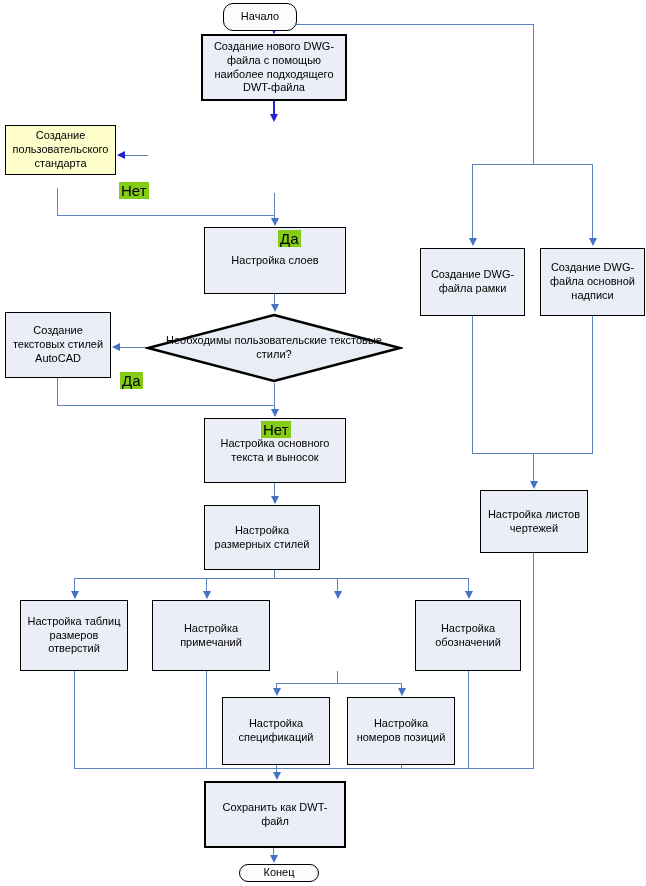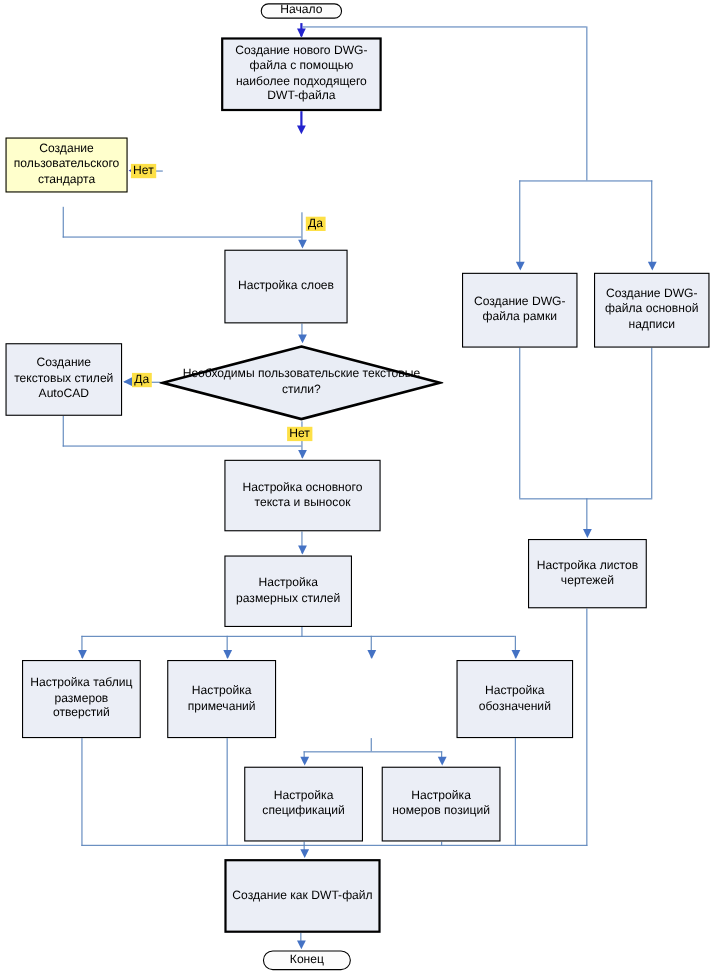--- a/index.html
+++ b/index.html
@@ -34,22 +34,22 @@
   .ln.h{height:1px;}
   .ln.strong{background:var(--arrow-strong);}
   .ln.v.strong{width:2px;}
   .arr{position:absolute;width:0;height:0;}
   .arr.down{border-left:4px solid transparent;border-right:4px solid transparent;
     border-top:8px solid var(--arrow);}
   .arr.left{border-top:4px solid transparent;border-bottom:4px solid transparent;
     border-right:8px solid var(--arrow);}
   .arr.strong.down{border-top-color:var(--arrow-strong);}
   .arr.strong.left{border-right-color:var(--arrow-strong);}
-  .elabel{position:absolute;font-size:11px;line-height:1;background:#fde047;
-    padding:1px 2px;z-index:5;}
+  .elabel{position:absolute;font-size:15px;line-height:1;background:#84cc16;
+    padding:1px 2px;z-index:5;margin-top:33px;}
 </style>
 </head>
 <body>
 
 <div class="canvas">
 
   <div class="ln v strong" style="left:273px;top:21px;height:12px"></div>
   <div class="ln h" style="left:275px;top:24px;width:258px"></div>
   <div class="ln v" style="left:533px;top:24px;height:140px"></div>
   <div class="ln h" style="left:472px;top:164px;width:121px"></div>
@@ -103,34 +103,34 @@
   <div class="arr down" style="left:271px;top:496px"></div>
   <div class="arr down" style="left:71px;top:591px"></div>
   <div class="arr down" style="left:203px;top:591px"></div>
   <div class="arr down" style="left:334px;top:591px"></div>
   <div class="arr down" style="left:465px;top:591px"></div>
   <div class="arr down" style="left:273px;top:688px"></div>
   <div class="arr down" style="left:398px;top:688px"></div>
   <div class="arr down" style="left:273px;top:772px"></div>
   <div class="arr down" style="left:270px;top:855px"></div>
 
-  <div class="node pill" style="left:237px;top:3px;width:74px;height:14px">
+  <div class="node pill" style="left:223px;top:3px;width:74px;height:28px">
     <span>Начало</span>
   </div>
 
   <div class="node box" style="left:201px;top:34px;width:146px;height:67px">
     <span>Создание нового DWG-файла с помощью наиболее подходящего DWT-файла</span>
   </div>
 
 
   <div class="node box alt thin" style="left:5px;top:125px;width:111px;height:50px">
     <span>Создание пользовательского стандарта</span>
   </div>
 
-  <div class="node box thin" style="left:204px;top:227px;width:112px;height:67px">
+  <div class="node box thin" style="left:204px;top:227px;width:142px;height:67px">
     <span>Настройка слоев</span>
   </div>
 
   <div class="node box thin" style="left:420px;top:248px;width:105px;height:68px">
     <span>Создание DWG-файла рамки</span>
   </div>
 
   <div class="node box thin" style="left:540px;top:248px;width:105px;height:68px">
     <span>Создание DWG-файла основной надписи</span>
   </div>
@@ -155,39 +155,39 @@
   </div>
 
   <div class="node box thin" style="left:480px;top:490px;width:108px;height:63px">
     <span>Настройка листов чертежей</span>
   </div>
 
   <div class="node box thin" style="left:20px;top:600px;width:108px;height:71px">
     <span>Настройка таблиц размеров отверстий</span>
   </div>
 
-  <div class="node box thin" style="left:152px;top:600px;width:99px;height:71px">
+  <div class="node box thin" style="left:152px;top:600px;width:118px;height:71px">
     <span>Настройка примечаний</span>
   </div>
 
 
   <div class="node box thin" style="left:415px;top:600px;width:106px;height:71px">
     <span>Настройка обозначений</span>
   </div>
 
   <div class="node box thin" style="left:222px;top:697px;width:108px;height:68px">
     <span>Настройка спецификаций</span>
   </div>
 
   <div class="node box thin" style="left:347px;top:697px;width:108px;height:68px">
     <span>Настройка номеров позиций</span>
   </div>
 
   <div class="node box" style="left:204px;top:781px;width:142px;height:67px">
-    <span>Создание как DWT-файл</span>
+    <span>Сохранить как DWT-файл</span>
   </div>
 
   <div class="node pill" style="left:239px;top:864px;width:80px;height:18px">
     <span>Конец</span>
   </div>
 
   <span class="elabel" style="left:119px;top:149px">Нет</span>
   <span class="elabel" style="left:278px;top:197px">Да</span>
   <span class="elabel" style="left:120px;top:339px">Да</span>
   <span class="elabel" style="left:261px;top:388px">Нет</span>

